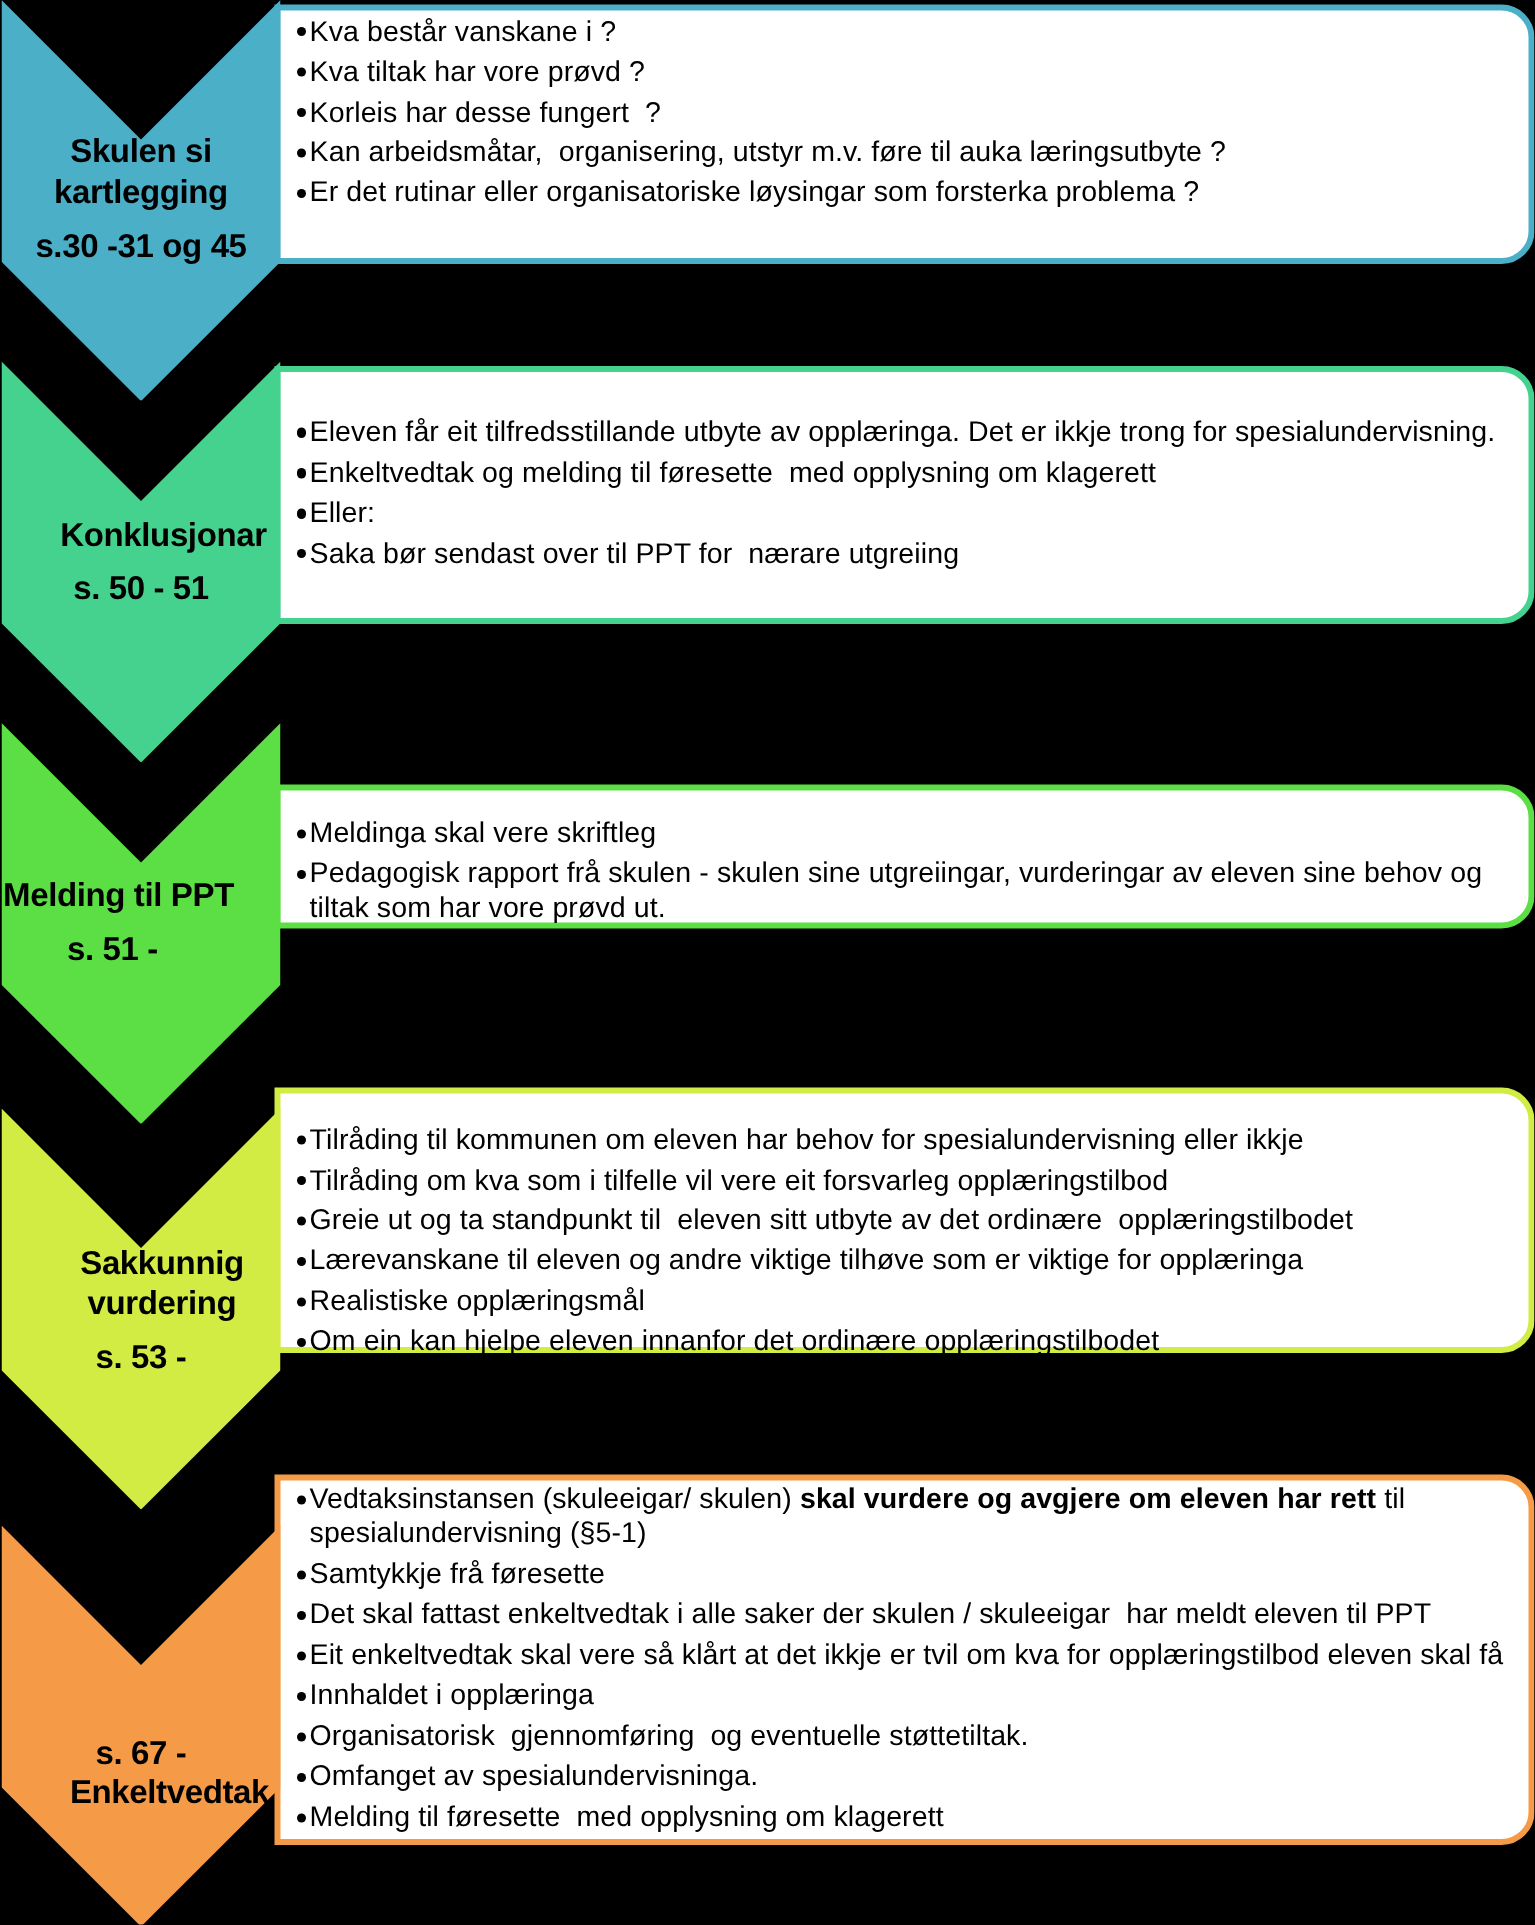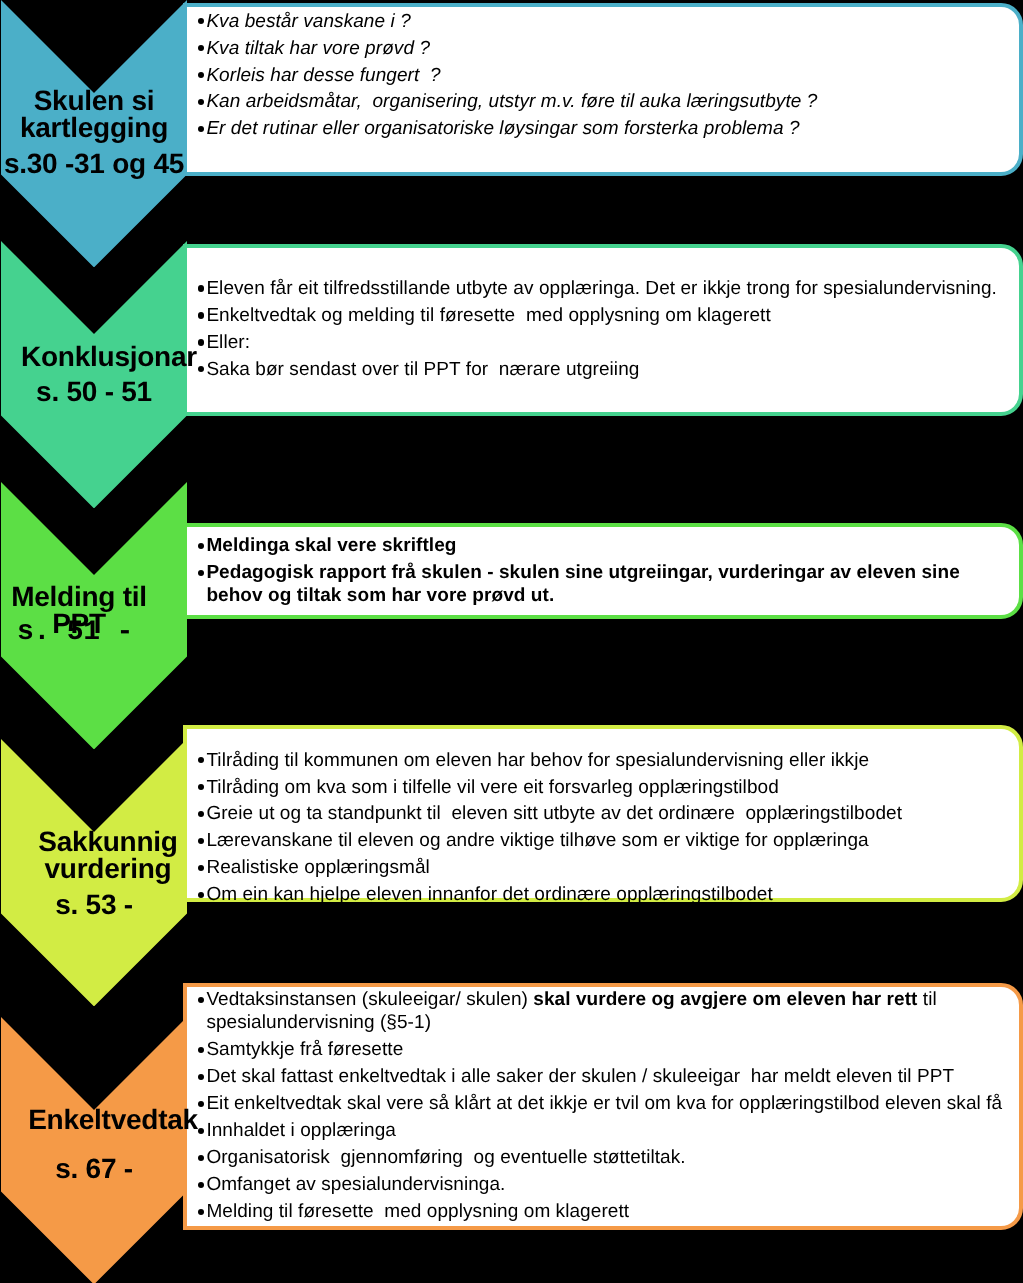--- a/index.html
+++ b/index.html
@@ -4,37 +4,37 @@
 <title>Flytskjema spesialundervisning</title>
 <style>
   html,body{margin:0;padding:0;-webkit-font-smoothing:antialiased;
        text-rendering:geometricPrecision;}
   body{width:1023px;height:1283px;background:#000;overflow:hidden;
        font-family:"Liberation Sans",sans-serif;}
   #stage{position:relative;width:1023px;height:1283px;}
   .arrow{position:absolute;}
   .arrow svg{display:block;}
   .arrow-label{position:absolute;left:0;width:100%;text-align:center;
-       color:#000;font-weight:bold;font-size:28px;line-height:27px;
+       color:#000;font-weight:bold;font-size:22px;line-height:27px;
        letter-spacing:-0.25px;}
   .panel{position:absolute;background:#fff;box-sizing:border-box;
        border-style:solid;border-width:4px;border-radius:0 22px 22px 0;
        font-size:19px;line-height:23.1px;letter-spacing:0.07px;}
   .panel ul{list-style:none;margin:0;padding:0;position:absolute;
        left:11.2px;right:3px;top:0;}
   .panel li{position:relative;color:#000;padding-left:8.2px;margin-bottom:3.85px;}
   .panel li .b{position:absolute;left:0;top:8.64px;width:6.2px;height:6.2px;
        border-radius:50%;background:#000;}
   .panel li .t{display:block;white-space:pre-wrap;}
 </style>
 </head>
 <body>
 
 <div id="stage">
-    <div class="panel" style="left: 183px; top: 3px; width: 840px; height: 173px; border-color: rgb(75, 175, 200); font-style: italic;">
+    <div class="panel" style="left: 183px; top: 3px; width: 840px; height: 173px; border-color: rgb(75, 175, 200);">
       <ul style="top: 2.66px;">
         <li>
           <span class="b"></span>
           <span class="t"><span>Kva består vanskane i ?</span></span>
         </li>
         <li>
           <span class="b"></span>
           <span class="t"><span>Kva tiltak har vore prøvd ?</span></span>
         </li>
         <li>
@@ -84,40 +84,40 @@
     <div class="arrow" style="left: 0.65px; top: 240.65px;">
       <svg width="186" height="267.4" viewBox="0 0 186 267.4">
         <polygon points="0,0 93,93 186,0 186,174.5 93,267.4 0,174.5" fill="#45D28F"></polygon>
       </svg>
     </div>
     <div class="arrow-label" style="top: 342.7px; width: 216px; left: 1px;">
       <div>Konklusjonar</div>
     </div>
     <div class="arrow-label" style="top: 377.5px; width: 186px; left: 1px;">s. 50 - 51</div>
     <div class="panel" style="left: 183px; top: 523px; width: 840px; height: 96px; border-color: rgb(92, 223, 69);">
-      <ul style="top: 7px; font-weight: bold;">
+      <ul style="top: 17px;">
         <li>
           <span class="b"></span>
           <span class="t"><span>Meldinga skal vere skriftleg</span></span>
         </li>
         <li>
           <span class="b"></span>
           <span class="t"><span>Pedagogisk rapport frå skulen - skulen sine utgreiingar, vurderingar av eleven sine behov og tiltak som har vore prøvd ut.</span></span>
         </li>
       </ul>
     </div>
     <div class="arrow" style="left: 0.65px; top: 481.65px;">
       <svg width="186" height="267.4" viewBox="0 0 186 267.4">
         <polygon points="0,0 93,93 186,0 186,174.5 93,267.4 0,174.5" fill="#5CDF45"></polygon>
       </svg>
     </div>
     <div class="arrow-label" style="top: 582.7px; width: 156px; left: 1px;">
       <div>Melding til PPT</div>
     </div>
-    <div class="arrow-label" style="top: 619.1px; width: 148px; left: 1px; font-family: Liberation Mono, monospace;">s. 51 -</div>
+    <div class="arrow-label" style="top: 619.1px; width: 148px; left: 1px;">s. 51 -</div>
     <div class="panel" style="left: 183px; top: 725px; width: 840px; height: 177px; border-color: rgb(210, 236, 68);">
       <ul style="top: 19.57px;">
         <li>
           <span class="b"></span>
           <span class="t"><span>Tilråding til kommunen om eleven har behov for spesialundervisning eller ikkje</span></span>
         </li>
         <li>
           <span class="b"></span>
           <span class="t"><span>Tilråding om kva som i tilfelle vil vere eit forsvarleg opplæringstilbod</span></span>
         </li>
@@ -183,17 +183,17 @@
           <span class="b"></span>
           <span class="t"><span>Melding til føresette  med opplysning om klagerett</span></span>
         </li>
       </ul>
     </div>
     <div class="arrow" style="left: 0.65px; top: 1016.65px;">
       <svg width="186" height="267.4" viewBox="0 0 186 267.4">
         <polygon points="0,0 93,93 186,0 186,174.5 93,267.4 0,174.5" fill="#F59A47"></polygon>
       </svg>
     </div>
-    <div class="arrow-label" style="top: 1106px; width: 224px; left: 1px;">
+    <div class="arrow-label" style="top: 1181px; width: 224px; left: 1px;">
       <div>Enkeltvedtak</div>
     </div>
     <div class="arrow-label" style="top: 1155px; width: 186px; left: 1px;">s. 67 -</div>
   </div>
 
 </body></html>

